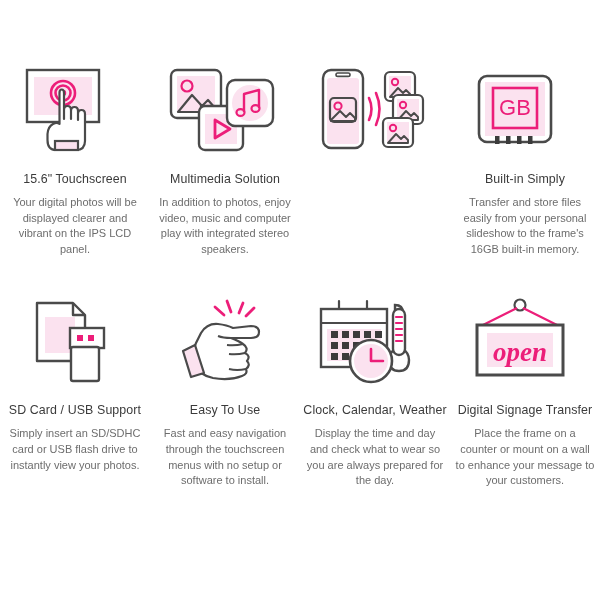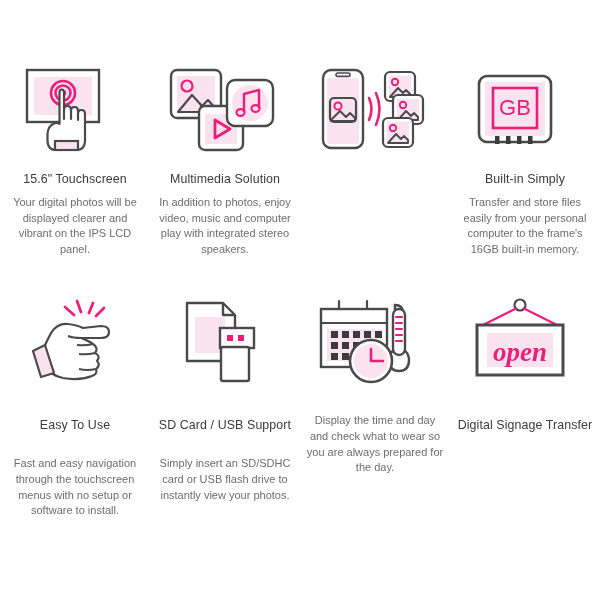--- a/index.html
+++ b/index.html
@@ -30,21 +30,21 @@
   }
   .cell {
     width: 150px;
     box-sizing: border-box;
     padding: 0 5px;
     display: flex;
     flex-direction: column;
     align-items: center;
   }
   .row-1 .cell { margin-top: 62px; }
-  .row-2 .cell { margin-top: 36px; gap: 15px; }
+  .row-2 .cell { margin-top: 36px; }
   .icon-box {
     width: 120px;
     height: 96px;
     display: flex;
     align-items: center;
     justify-content: flex-start;
   }
   .title {
     margin-top: 14px;
     font-size: 12.4px;
@@ -159,25 +159,43 @@
             <rect x="20" y="20" width="60" height="54" fill="#fbe2ef"></rect>
             <rect x="28" y="26" width="44" height="40" fill="none" stroke="#ec1e79" stroke-width="2.6"></rect>
             <text x="50" y="53" text-anchor="middle" font-family="'Liberation Sans', sans-serif" font-size="22" fill="#ec1e79">GB</text>
             <rect x="30" y="74" width="4.5" height="8" fill="#3b3b3b"></rect>
             <rect x="41" y="74" width="4.5" height="8" fill="#3b3b3b"></rect>
             <rect x="52" y="74" width="4.5" height="8" fill="#3b3b3b"></rect>
             <rect x="63" y="74" width="4.5" height="8" fill="#3b3b3b"></rect>
           </svg>
         </div>
         <div class="title">Built-in Simply</div>
-        <div class="desc">Transfer and store files easily from your personal computer to the frame's 16GB built-in memory.</div>
+        <div class="desc">Transfer and store files easily from your personal slideshow to the frame's 16GB built-in memory.</div>
       </div>
     </div>
 
     <div class="row-wrap row-2">
+
+      <div class="cell">
+        <div class="icon-box">
+          <svg width="110" height="96" viewBox="0 0 110 96">
+            <path d="M22 10 L58 10 L70 22 L70 68 L22 68 Z" fill="#ffffff" stroke="#4a4a4a" stroke-width="2.4" stroke-linejoin="round"></path>
+            <path d="M58 10 L58 22 L70 22" fill="none" stroke="#4a4a4a" stroke-width="2.4" stroke-linejoin="round"></path>
+            <rect x="30" y="24" width="30" height="36" fill="#fbe2ef"></rect>
+
+            <rect x="55" y="35" width="34" height="20" fill="#ffffff" stroke="#4a4a4a" stroke-width="2.4"></rect>
+            <rect x="62" y="42" width="6" height="6" fill="#ec1e79"></rect>
+            <rect x="73" y="42" width="6" height="6" fill="#ec1e79"></rect>
+
+            <rect x="56" y="54" width="28" height="34" rx="2" fill="#ffffff" stroke="#4a4a4a" stroke-width="2.4"></rect>
+          </svg>
+        </div>
+        <div class="title">SD Card / USB Support</div>
+        <div class="desc">Simply insert an SD/SDHC card or USB flash drive to instantly view your photos.</div>
+      </div>
 
       <div class="cell">
         <div class="icon-box">
           <svg width="110" height="96" viewBox="0 0 110 96">
 
             <path d="M62 8 L66 19" stroke="#ec1e79" stroke-width="2.8" stroke-linecap="round"></path>
             <path d="M78 10 L74 20" stroke="#ec1e79" stroke-width="2.8" stroke-linecap="round"></path>
             <path d="M50 14 L59 22" stroke="#ec1e79" stroke-width="2.8" stroke-linecap="round"></path>
             <path d="M89 15 L81 23" stroke="#ec1e79" stroke-width="2.8" stroke-linecap="round"></path>
 
@@ -187,38 +205,20 @@
             <path d="M66 45 Q58 45 53 43" fill="none" stroke="#4a4a4a" stroke-width="2"></path>
             <path d="M78 51 Q70 53 62 52" fill="none" stroke="#4a4a4a" stroke-width="2"></path>
             <path d="M80 60 Q72 62 64 61" fill="none" stroke="#4a4a4a" stroke-width="2"></path>
             <path d="M81 76 Q72 78 64 76" fill="none" stroke="#4a4a4a" stroke-width="2"></path>
 
             <path d="M30 52 L18 58 L26 84 L39 80 Z" fill="#fbe2ef" stroke="#4a4a4a" stroke-width="2.2" stroke-linejoin="round"></path>
           </svg>
         </div>
         <div class="title">Easy To Use</div>
         <div class="desc">Fast and easy navigation through the touchscreen menus with no setup or software to install.</div>
-      </div>
-
-      <div class="cell">
-        <div class="icon-box">
-          <svg width="110" height="96" viewBox="0 0 110 96">
-            <path d="M22 10 L58 10 L70 22 L70 68 L22 68 Z" fill="#ffffff" stroke="#4a4a4a" stroke-width="2.4" stroke-linejoin="round"></path>
-            <path d="M58 10 L58 22 L70 22" fill="none" stroke="#4a4a4a" stroke-width="2.4" stroke-linejoin="round"></path>
-            <rect x="30" y="24" width="30" height="36" fill="#fbe2ef"></rect>
-
-            <rect x="55" y="35" width="34" height="20" fill="#ffffff" stroke="#4a4a4a" stroke-width="2.4"></rect>
-            <rect x="62" y="42" width="6" height="6" fill="#ec1e79"></rect>
-            <rect x="73" y="42" width="6" height="6" fill="#ec1e79"></rect>
-
-            <rect x="56" y="54" width="28" height="34" rx="2" fill="#ffffff" stroke="#4a4a4a" stroke-width="2.4"></rect>
-          </svg>
-        </div>
-        <div class="title">SD Card / USB Support</div>
-        <div class="desc">Simply insert an SD/SDHC card or USB flash drive to instantly view your photos.</div>
       </div>
 
       <div class="cell">
         <div class="icon-box">
           <svg width="112" height="96" viewBox="0 0 112 96">
 
             <path d="M24 8 L24 20 M52 8 L52 20" stroke="#4a4a4a" stroke-width="2.2" stroke-linecap="round"></path>
 
             <rect x="6" y="16" width="66" height="58" fill="#ffffff" stroke="#4a4a4a" stroke-width="2.4"></rect>
             <line x1="6" y1="30" x2="72" y2="30" stroke="#4a4a4a" stroke-width="2.2"></line>
@@ -248,31 +248,33 @@
               <line x1="81" y1="36" x2="87" y2="36"></line>
               <line x1="81" y1="42" x2="87" y2="42"></line>
               <line x1="81" y1="48" x2="87" y2="48"></line>
             </g>
 
             <circle cx="56" cy="68" r="21" fill="#ffffff" stroke="#4a4a4a" stroke-width="2.6"></circle>
             <circle cx="56" cy="68" r="17" fill="#fbe2ef"></circle>
             <path d="M56 56 L56 68 L68 68" fill="none" stroke="#ec1e79" stroke-width="2.6" stroke-linecap="round" stroke-linejoin="round"></path>
           </svg>
         </div>
+        <div class="title">Clock, Calendar, Weather</div>
         <div class="desc">Display the time and day and check what to wear so you are always prepared for the day.</div>
       </div>
 
       <div class="cell">
         <div class="icon-box">
           <svg width="110" height="96" viewBox="0 0 110 96">
             <circle cx="55" cy="12" r="5.5" fill="#ffffff" stroke="#4a4a4a" stroke-width="2.2"></circle>
             <path d="M52 15 L14 34 M58 15 L96 34" stroke="#ec1e79" stroke-width="2.2"></path>
             <rect x="12" y="32" width="86" height="50" fill="#ffffff" stroke="#4a4a4a" stroke-width="3"></rect>
             <rect x="22" y="40" width="66" height="34" fill="#fbe2ef"></rect>
             <text x="55" y="68" text-anchor="middle" font-family="'Liberation Serif', serif" font-size="27" font-style="italic" font-weight="bold" fill="#ec1e79">open</text>
           </svg>
         </div>
         <div class="title">Digital Signage Transfer</div>
+        <div class="desc">Place the frame on a counter or mount on a wall to enhance your message to your customers.</div>
       </div>
     </div>
 
   </div>
 </div>
 
 </body></html>

